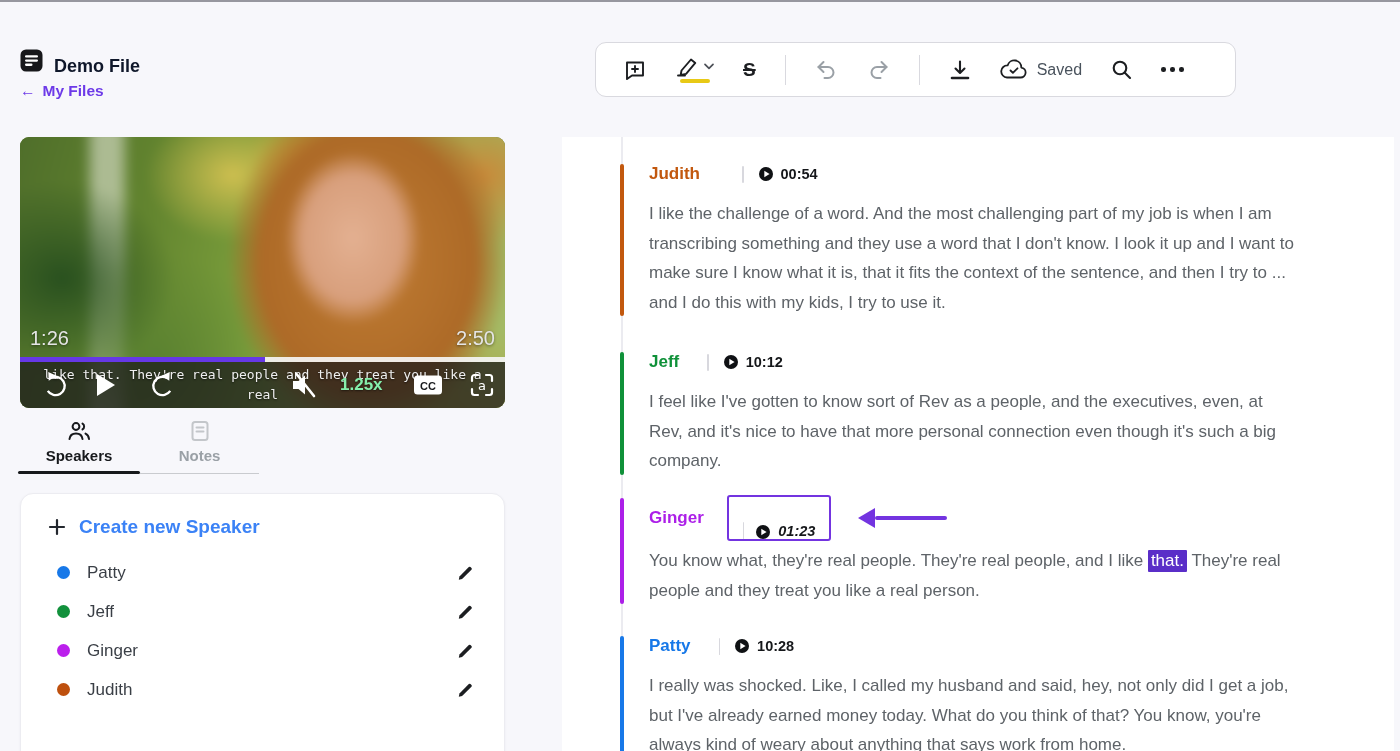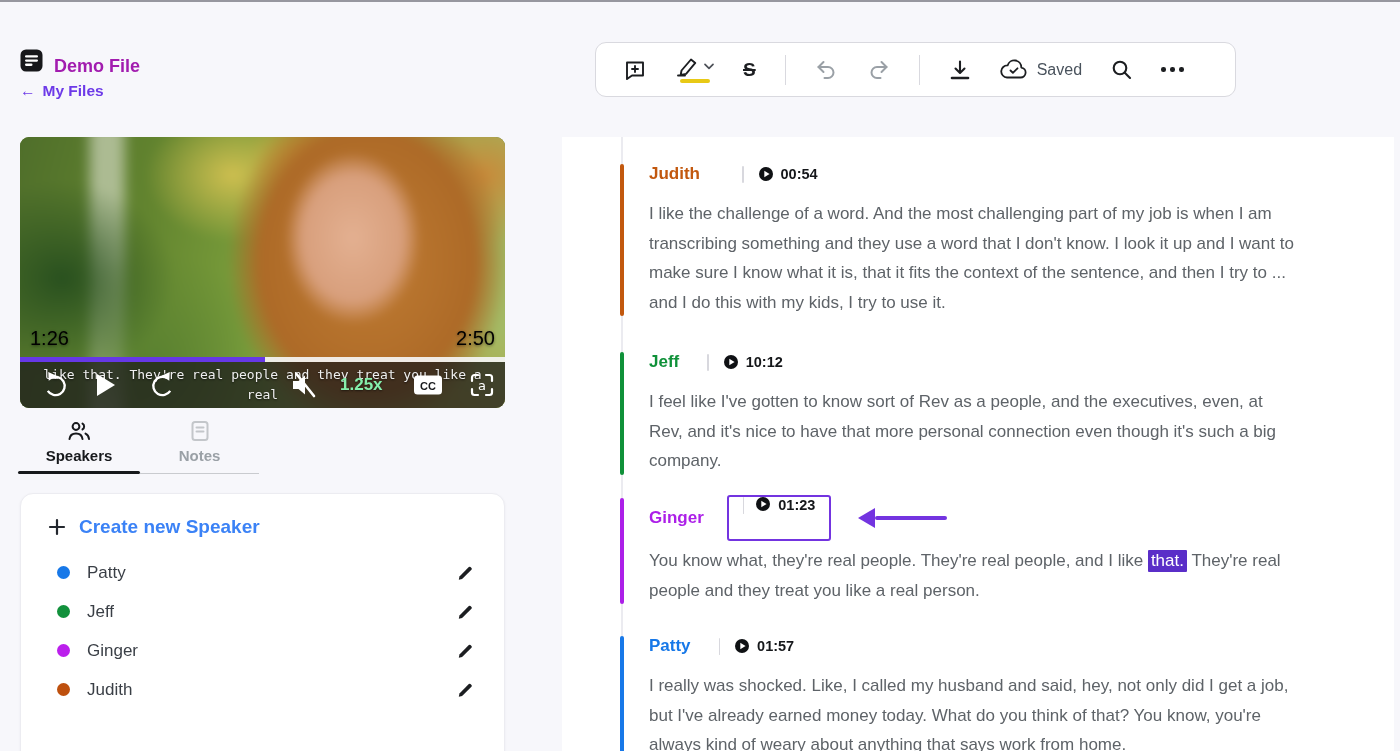--- a/index.html
+++ b/index.html
@@ -7,21 +7,21 @@
   body {
     background:#f7f7fb;
     font-family:"Liberation Sans", sans-serif;
     color:#3f434a;
     position:relative;
   }
   .top-line { position:absolute; top:0; left:0; width:100%; height:2px; background:#97979f; }
 
   
   .file-title-row { position:absolute; left:20px; top:44px; display:flex; align-items:center; gap:11px; }
-  .file-title { font-size:18px; font-weight:700; color:#a21caf;margin-top:12px; }
+  .file-title { font-size:18px; font-weight:700; color:#0f172a;margin-top:12px; }
   .back-link { position:absolute; left:20px; top:82px; display:flex; align-items:center; gap:7px;
                font-size:15.5px; font-weight:700; cursor:pointer; }
 
   
   .toolbar { position:absolute; left:595px; top:42px; width:641px; height:55px; background:#fff;
              border:1px solid #d9d9df; border-radius:11px; display:flex; align-items:center;
              padding:0 27px; gap:29px; }
   .tb-btn { display:flex; align-items:center; justify-content:center; cursor:pointer; height:34px; }
   .tb-divider { width:1px; height:30px; background:#d9d9df; }
   .tb-gray { color:#9aa0a6; }
@@ -43,21 +43,21 @@
       radial-gradient(185px 225px at 71% 46%, #c07c33 0%, #ad6a27 58%, rgba(0,0,0,0) 76%),
       radial-gradient(230px 150px at 82% 102%, #b2a13d 0%, rgba(0,0,0,0) 70%),
       radial-gradient(120px 95px at 94% 16%, #c98a3a 0%, rgba(0,0,0,0) 75%),
       radial-gradient(95px 75px at 60% 10%, rgba(236,160,60,.8), rgba(0,0,0,0) 70%),
       radial-gradient(125px 95px at 44% 16%, rgba(222,198,84,.85), rgba(0,0,0,0) 70%),
       radial-gradient(150px 130px at 10% 52%, rgba(38,78,30,.95), rgba(0,0,0,0) 75%),
       radial-gradient(170px 150px at 28% 82%, rgba(88,128,48,.9), rgba(0,0,0,0) 75%),
       linear-gradient(to right, rgba(0,0,0,0) 14%, rgba(226,229,214,.6) 17%, rgba(226,229,214,.6) 21%, rgba(0,0,0,0) 24%),
       linear-gradient(105deg, #4e6d2a 0%, #63852f 28%, #7fa33e 52%, #95b254 72%, #a8bd6a 100%);
   }
-  .vtime { position:absolute; bottom:58px; font-size:20px; color:#000000; text-shadow:0 1px 3px rgba(0,0,0,.45);text-align:right; }
+  .vtime { position:absolute; bottom:58px; font-size:20px; color:#e5e5e5; text-shadow:0 1px 3px rgba(0,0,0,.45);text-align:right; }
   .vtime.left { left:10px; } .vtime.right { right:10px; }
   .progress-track { position:absolute; left:0; right:0; bottom:46px; height:5px; background:rgba(245,245,245,.92); }
   .progress-fill { height:100%; }
   .controls { position:absolute; left:0; right:0; bottom:0; height:46px; background:rgba(27,25,27,.74); }
   .caption { position:absolute; inset:0; text-align:center; padding-top:3px;
              font-family:"DejaVu Sans Mono", monospace; font-size:13px; line-height:20px;
              color:#efefef; text-shadow:0 1px 2px rgba(0,0,0,.6); }
   .ctl { position:absolute; top:50%; transform:translateY(-50%); display:flex; align-items:center;
          justify-content:center; color:#fff; cursor:pointer; }
   .ctl.flip svg { transform:scaleX(-1); }
@@ -98,22 +98,22 @@
   .speaker-name { font-size:17px; font-weight:700; }
   .meta { display:flex; align-items:center; }
   .meta-sep { width:1.5px; height:17px; background:#d8d8de; border-radius:1px; }
   .meta-time { font-size:14.5px; font-weight:700; color:#15171a; margin-left:8px; }
   .play-ic { display:flex; margin-left:15px; }
   .blk-text { width:648px; font-size:17px; line-height:29.5px; color:#5e6368; }
   .hl { color:#fff; padding:1px 3px 2px 3px; border-radius:1px; }
 
   
   .blk-header.tall { height:46px; margin-bottom:5px; }
-  .meta-box { display:flex; align-items:flex-start; border:2.5px solid; border-radius:3px;
-              padding:0 14px; height:46px; margin-left:23px; }
+  .meta-box { display:flex; align-items:flex-end; border:2.5px solid; border-radius:3px;
+              padding:0 14px; height:46px; margin-left:23px;font-style:italic; }
   .meta-box .play-ic { margin-left:12px; }
   .anno-arrow { display:flex; align-items:center; margin-left:27px; }
   .arrow-head { width:0; height:0; border-top:10.5px solid transparent; border-bottom:10.5px solid transparent;
                 border-right-width:17px; border-right-style:solid; }
   .arrow-shaft { width:72px; height:4.5px; border-radius:2px; }
 </style>
 </head>
 <body>
 
 <div class="top-line"></div>
@@ -381,18 +381,18 @@
     <div class="blk-header">
       <span class="speaker-name" style="margin-right: 28px; color: rgb(23, 120, 232);">Patty</span>
       <span class="meta">
         <span class="meta-sep"></span>
         <span class="play-ic">
           <svg width="14" height="14" viewBox="0 0 14 14">
               <circle cx="7" cy="7" r="7" fill="#0f1114"></circle>
               <polygon points="5.3,3.8 10.6,7 5.3,10.2" fill="#fff"></polygon>
             </svg>
         </span>
-        <span class="meta-time">01:57</span>
+        <span class="meta-time">10:28</span>
       </span>
     </div>
     <p class="blk-text">I really was shocked. Like, I called my husband and said, hey, not only did I get a job, but I've already earned money today. What do you think of that? You know, you're always kind of weary about anything that says work from home.</p>
   </div>
 </div>
 
 </body></html>

